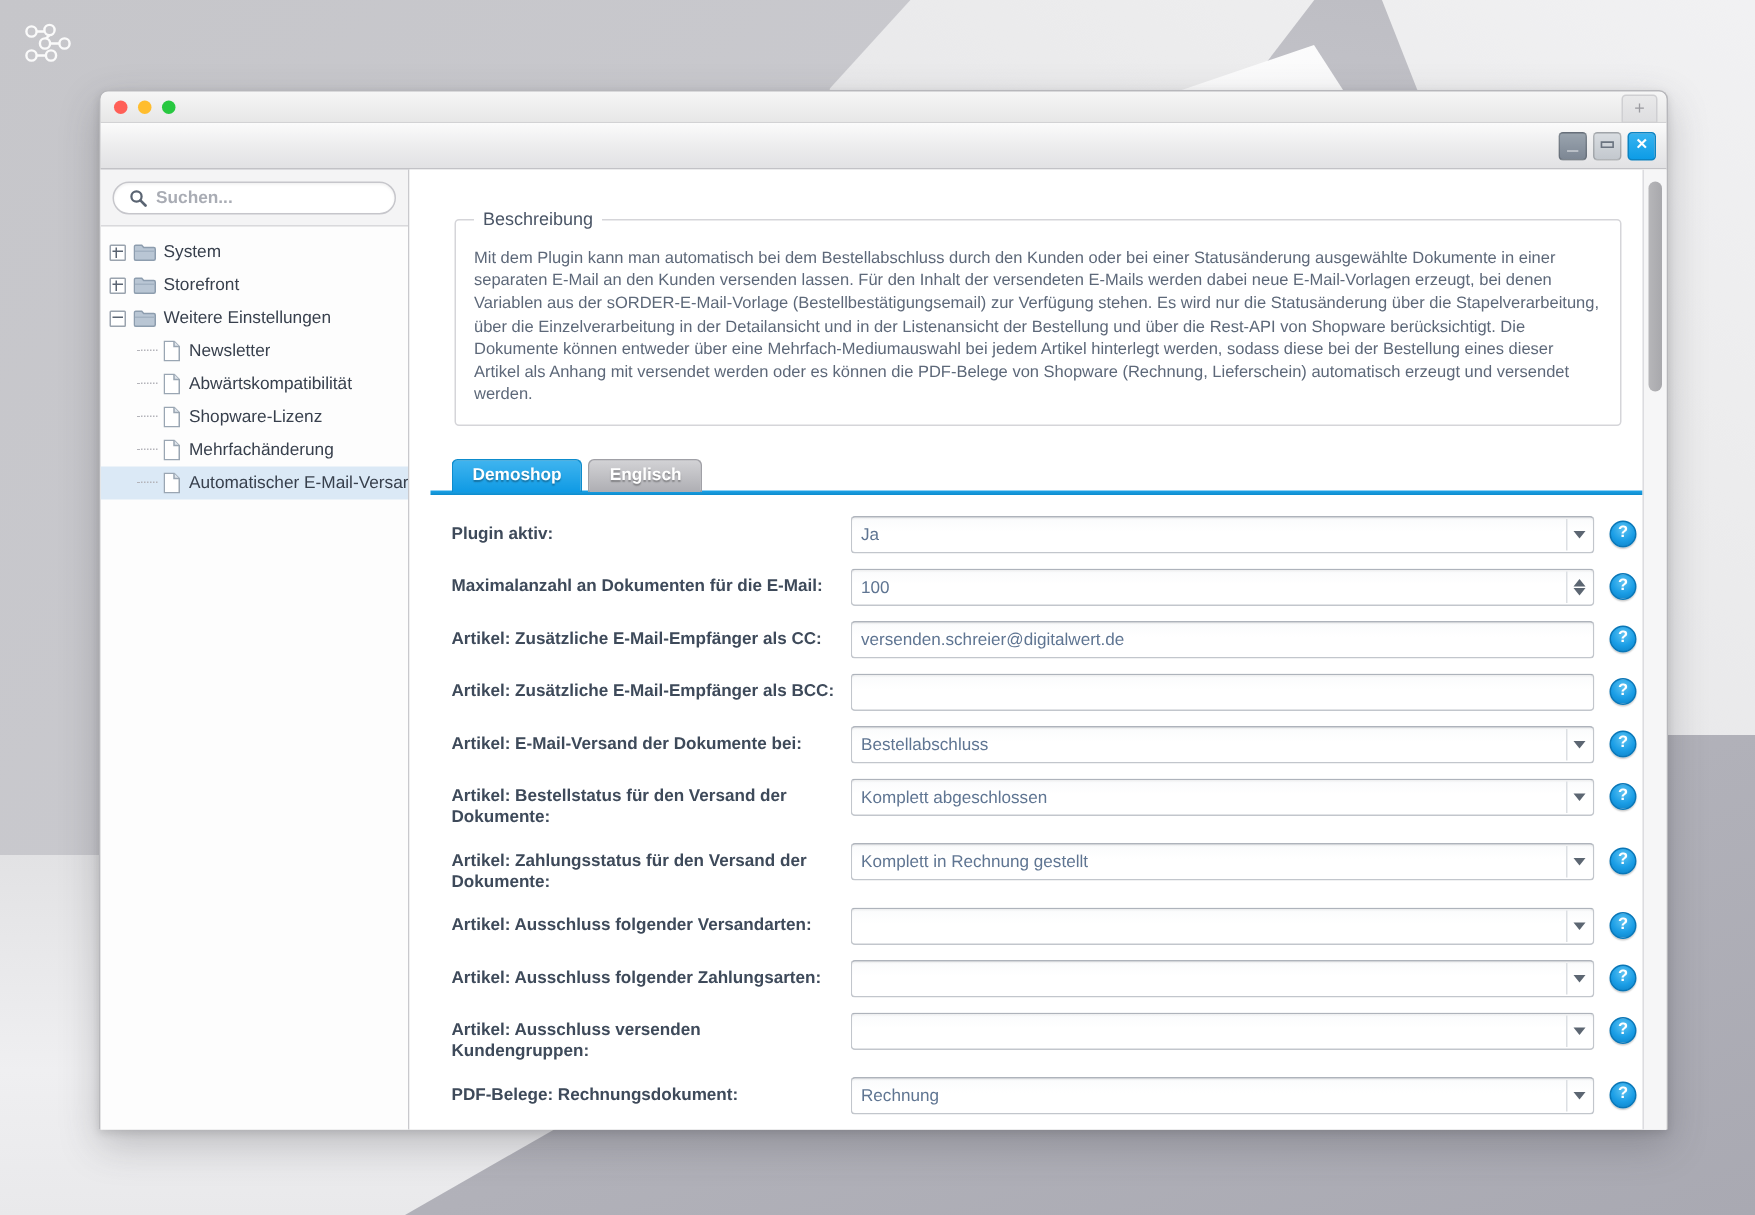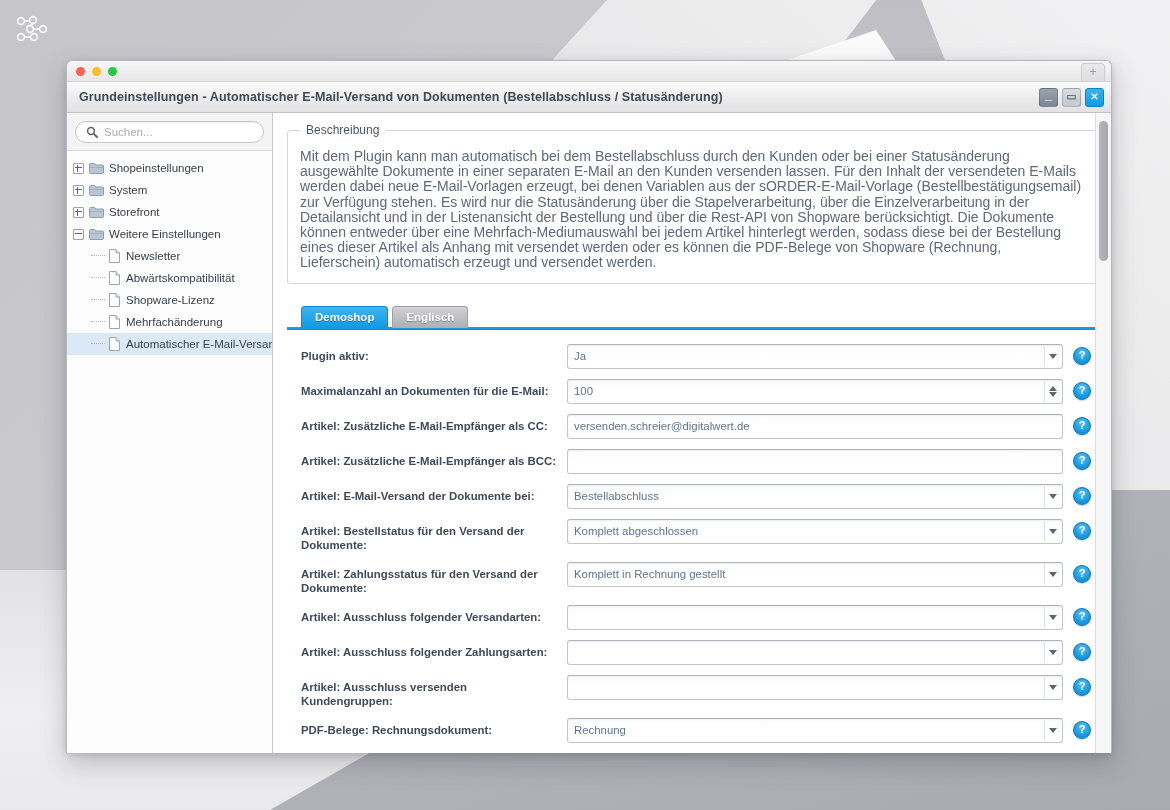--- a/index.html
+++ b/index.html
@@ -97,21 +97,21 @@
 
   
   .sidebar{
     width:205px;background:#fdfdfd;border-right:1px solid #c9c9cd;
     display:flex;flex-direction:column;flex:0 0 205px;
   }
   .search-wrap{padding:8px 8px 7px 8px;background:#f4f4f5;border-bottom:1px solid #d9d9dc;}
   .search-box{
     display:flex;align-items:center;gap:6px;height:20px;
     background:#fff;border:1px solid #c6c6cb;border-radius:11px;
-    padding:0 10px;box-shadow:inset 0 1px 2px rgba(0,0,0,.06);
+    padding:0 10px;box-shadow:inset 0 1px 2px rgba(0,0,0,.06);font-weight:bold;
   }
   .search-box .ph{font-size:11.5px;color:#a9acb4;}
   .tree{padding:6px 0 0 0;font-size:11.5px;color:#38404d;flex:1;overflow:hidden;}
   .t-row{display:flex;align-items:center;height:22px;padding-left:6px;cursor:default;white-space:nowrap;}
   .t-row.child{padding-left:24px;}
   .t-row.selected{background:#dbe9f6;}
   .toggler{
     width:9px;height:9px;border:1px solid #9aa3ae;background:#fff;
     display:inline-block;position:relative;margin-right:5px;flex:0 0 9px;border-radius:1px;
   }
@@ -120,25 +120,25 @@
   .dashline{width:14px;height:1px;border-top:1px dotted #b4b4ba;margin-right:4px;flex:0 0 14px;}
   .fld{width:15px;height:12px;margin-right:5px;flex:0 0 15px;}
   .doc{width:11px;height:14px;margin-right:6px;flex:0 0 11px;}
   .t-label{overflow:hidden;text-overflow:clip;}
 
   
   .content{flex:1;background:#fff;position:relative;overflow:hidden;}
   .content-inner{padding:10px 14px 0 14px;}
 
   fieldset.desc{
-    border:1px solid #d5d5d9;border-radius:3px;margin:0;padding:10px 12px 12px 12px;
+    border:1px solid #d5d5d9;border-radius:3px;margin:16px;padding:10px 12px 12px 12px;
     background:#fff;
   }
   fieldset.desc legend{font-size:12px;color:#4a5566;padding:0 6px;}
-  .desc p{margin:2px 0 0 0;font-size:14px;line-height:15.2px;color:#5d6879;text-align:left;}
+  .desc p{margin:2px 0 0 0;font-size:11px;line-height:15.2px;color:#5d6879;text-align:left;}
 
   .tabs{display:flex;align-items:flex-end;margin:22px 0 0 14px;height:22px;position:relative;z-index:2;}
   .tab{
     height:21px;line-height:21px;padding:0 13px;font-size:11.5px;font-weight:bold;
     border-radius:4px 4px 0 0;margin-right:4px;color:#fff;
     text-shadow:0 1px 1px rgba(0,0,0,.3);
   }
   .tab.active{background:linear-gradient(180deg,#3fb4ef 0%,#0f9ae4 100%);border:1px solid #0d8ccd;border-bottom:none;}
   .tab.idle{background:linear-gradient(180deg,#d2d2d5 0%,#aeaeb3 100%);border:1px solid #a0a0a6;border-bottom:none;}
   .tab-rule{height:3px;background:linear-gradient(180deg,#1ea3e8,#0d8ccd);margin-top:-1px;}
@@ -215,21 +215,20 @@
   <div class="chrome-bar">
     <div class="traffic">
       <span class="dot red"></span>
       <span class="dot yellow"></span>
       <span class="dot green"></span>
     </div>
     <div class="plus-tab">+</div>
   </div>
 
   <div class="title-bar">
-    <div class="win-title">Grundeinstellungen - Automatischer E-Mail-Versand von Dokumenten (Bestellabschluss / Statusänderung)</div>
     <div class="win-btns">
       <div class="wbtn min">
           <span class="g">_</span>
         </div>
       <div class="wbtn max">
           <span class="g">▭</span>
         </div>
       <div class="wbtn close">
           <span class="g">✕</span>
         </div>
@@ -248,28 +247,20 @@
           <span class="ph">Suchen...</span>
         </div>
       </div>
       <div class="tree" id="tree">
           <div class="t-row">
             <span class="toggler plus"></span>
             <svg class="fld" viewBox="0 0 15 12">
               <path d="M0.5 2.5 A1 1 0 0 1 1.5 1.5 H5.5 L6.8 3 H13.5 A1 1 0 0 1 14.5 4 V10.5 A1 1 0 0 1 13.5 11.5 H1.5 A1 1 0 0 1 0.5 10.5 Z" fill="#b9c6d4" stroke="#8d9dae" stroke-width="1"></path>
               <path d="M1 5.5 H14" stroke="#a3b2c2" stroke-width="1"></path>
             </svg>
-            <span class="t-label">Shopeinstellungen</span>
-          </div>
-          <div class="t-row">
-            <span class="toggler plus"></span>
-            <svg class="fld" viewBox="0 0 15 12">
-              <path d="M0.5 2.5 A1 1 0 0 1 1.5 1.5 H5.5 L6.8 3 H13.5 A1 1 0 0 1 14.5 4 V10.5 A1 1 0 0 1 13.5 11.5 H1.5 A1 1 0 0 1 0.5 10.5 Z" fill="#b9c6d4" stroke="#8d9dae" stroke-width="1"></path>
-              <path d="M1 5.5 H14" stroke="#a3b2c2" stroke-width="1"></path>
-            </svg>
             <span class="t-label">System</span>
           </div>
           <div class="t-row">
             <span class="toggler plus"></span>
             <svg class="fld" viewBox="0 0 15 12">
               <path d="M0.5 2.5 A1 1 0 0 1 1.5 1.5 H5.5 L6.8 3 H13.5 A1 1 0 0 1 14.5 4 V10.5 A1 1 0 0 1 13.5 11.5 H1.5 A1 1 0 0 1 0.5 10.5 Z" fill="#b9c6d4" stroke="#8d9dae" stroke-width="1"></path>
               <path d="M1 5.5 H14" stroke="#a3b2c2" stroke-width="1"></path>
             </svg>
             <span class="t-label">Storefront</span>
           </div>

